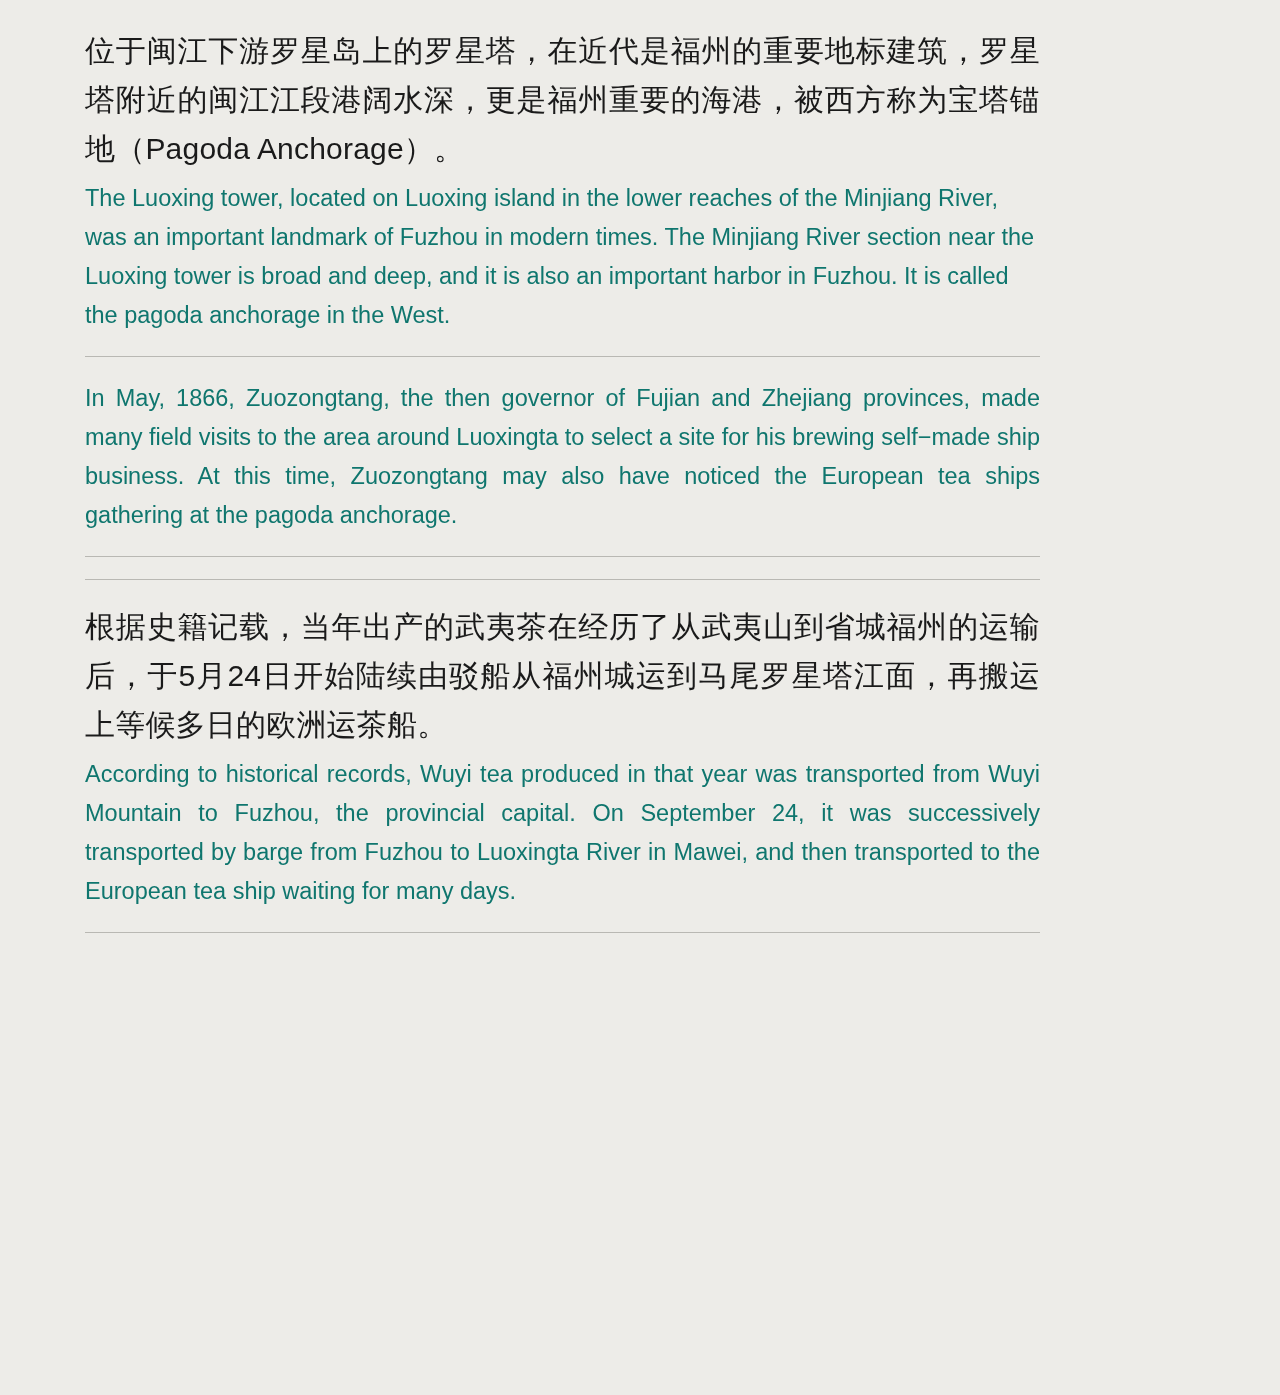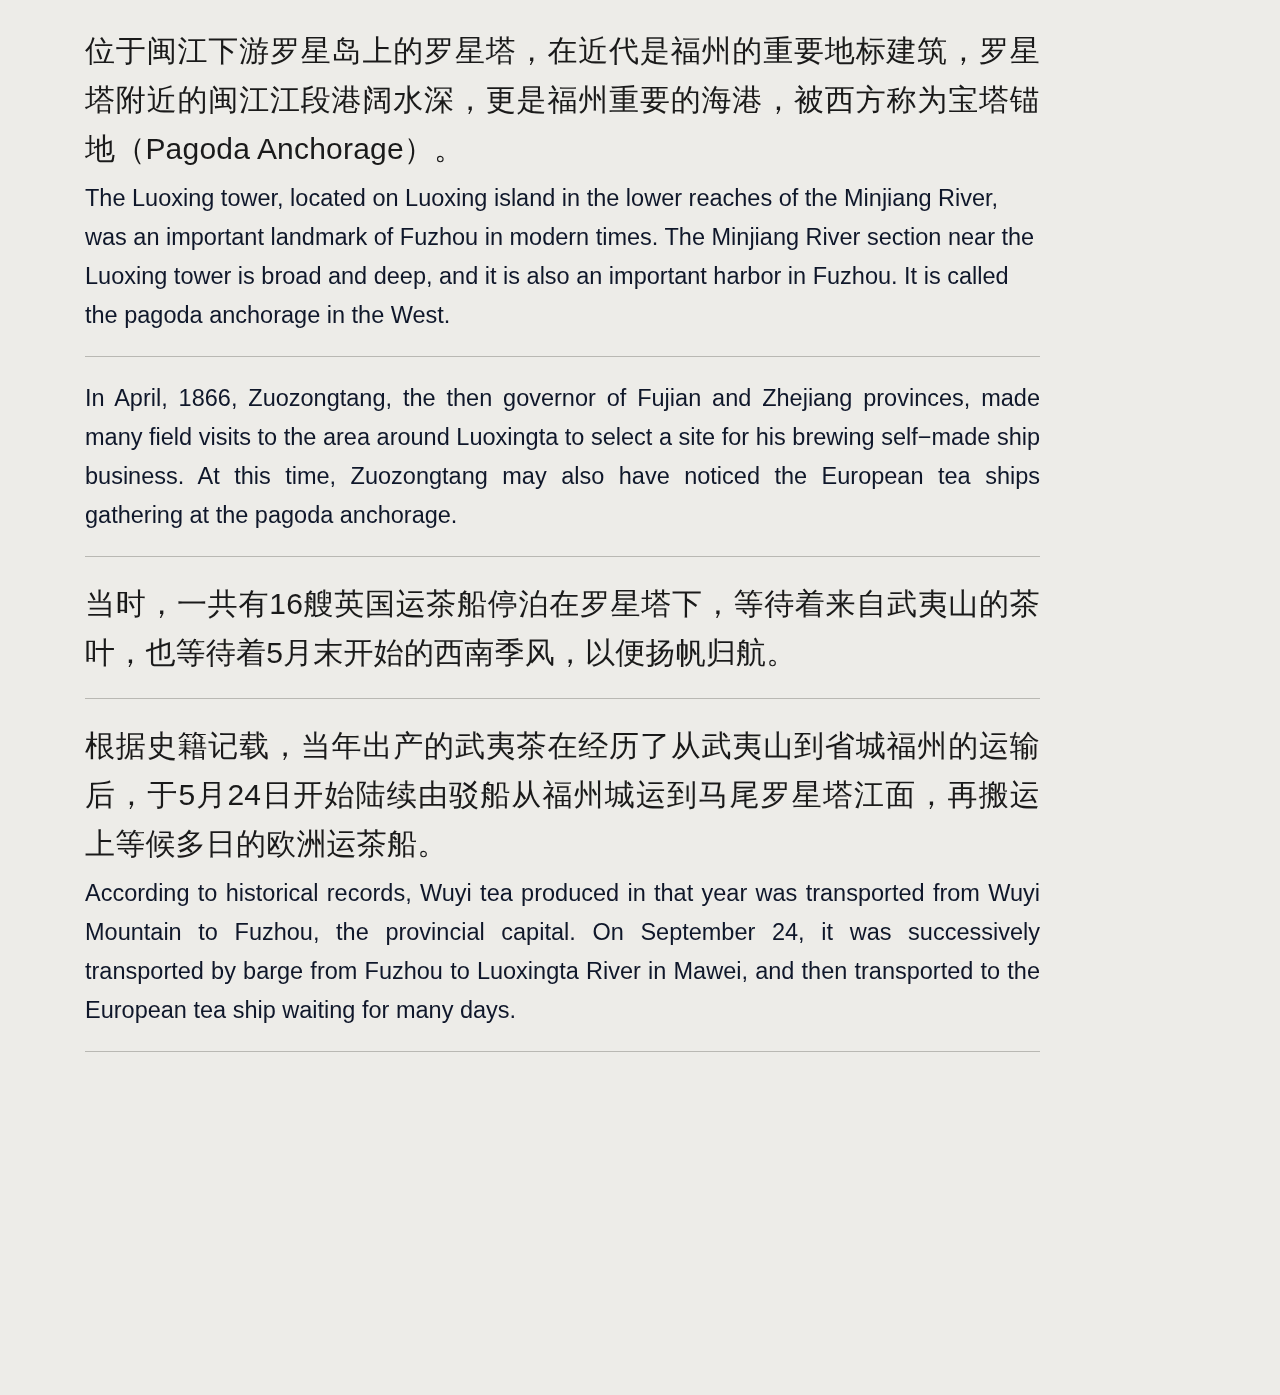--- a/index.html
+++ b/index.html
@@ -25,21 +25,21 @@
     color: #1a1a1a;
     font-size: 30px;
     line-height: 49px;
     letter-spacing: 0.2px;
     font-weight: 400;
     margin: 0;
     text-align: justify;
     text-justify: inter-character;
   }
   .en {
-    color: #0f172a;
+    color: #0f766e;
     font-size: 23.5px;
     line-height: 39px;
     font-weight: 400;
     margin: 6px 0 0 0;
     text-align: justify;
   }
   .en.nojustify {
     text-align: left;
   }
   .divider {
@@ -54,26 +54,25 @@
 
 <div class="page">
 
   <div class="block">
     <p class="cn">位于闽江下游罗星岛上的罗星塔，在近代是福州的重要地标建筑，罗星塔附近的闽江江段港阔水深，更是福州重要的海港，被西方称为宝塔锚地（Pagoda Anchorage）。</p>
     <p class="en nojustify">The Luoxing tower, located on Luoxing island in the lower reaches of the Minjiang River, was an important landmark of Fuzhou in modern times. The Minjiang River section near the Luoxing tower is broad and deep, and it is also an important harbor in Fuzhou. It is called the pagoda anchorage in the West.</p>
   </div>
   <div class="divider"></div>
 
   <div class="block">
-    <p class="en">In April, 1866, Zuozongtang, the then governor of Fujian and Zhejiang provinces, made many field visits to the area around Luoxingta to select a site for his brewing self−made ship business. At this time, Zuozongtang may also have noticed the European tea ships gathering at the pagoda anchorage.</p>
+    <p class="en">In May, 1866, Zuozongtang, the then governor of Fujian and Zhejiang provinces, made many field visits to the area around Luoxingta to select a site for his brewing self−made ship business. At this time, Zuozongtang may also have noticed the European tea ships gathering at the pagoda anchorage.</p>
   </div>
   <div class="divider"></div>
 
   <div class="block">
-    <p class="cn">当时，一共有16艘英国运茶船停泊在罗星塔下，等待着来自武夷山的茶叶，也等待着5月末开始的西南季风，以便扬帆归航。</p>
   </div>
   <div class="divider"></div>
 
   <div class="block">
     <p class="cn">根据史籍记载，当年出产的武夷茶在经历了从武夷山到省城福州的运输后，于5月24日开始陆续由驳船从福州城运到马尾罗星塔江面，再搬运上等候多日的欧洲运茶船。</p>
     <p class="en">According to historical records, Wuyi tea produced in that year was transported from Wuyi Mountain to Fuzhou, the provincial capital. On September 24, it was successively transported by barge from Fuzhou to Luoxingta River in Mawei, and then transported to the European tea ship waiting for many days.</p>
   </div>
   <div class="divider"></div>
 
 </div>

